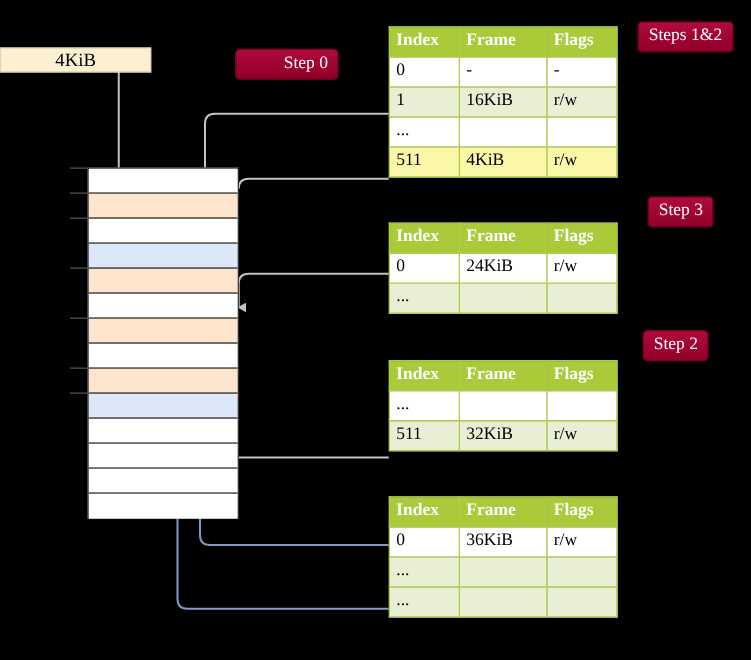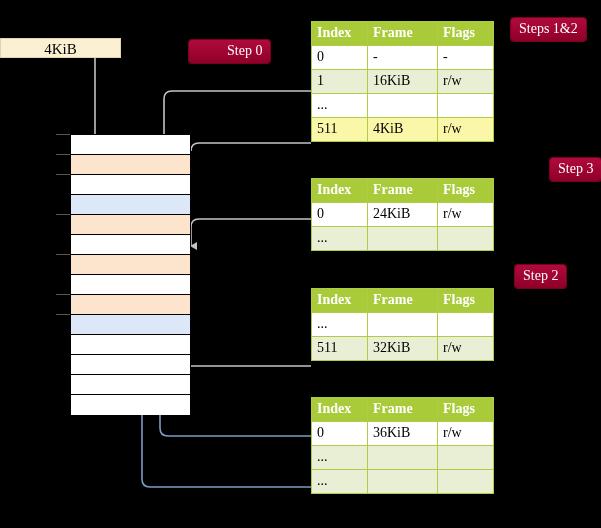--- a/index.html
+++ b/index.html
@@ -181,21 +181,21 @@
     <div class="tick" style="left: 56px; top: 174px;"></div>
     <div class="tick" style="left: 56px; top: 214px;"></div>
     <div class="tick" style="left: 56px; top: 254px;"></div>
     <div class="tick" style="left: 56px; top: 294px;"></div>
     <div class="tick" style="left: 56px; top: 314px;"></div>
   </div>
 
 <div id="badge-host">
     <div class="step-badge" style="left: 189px; top: 40px; padding-left: 38px;">Step 0</div>
     <div class="step-badge" style="left: 511px; top: 18px;">Steps 1&amp;2</div>
-    <div class="step-badge" style="left: 550px; top: 158px;">Step 3</div>
+    <div class="step-badge" style="left: 519px; top: 158px;">Step 3</div>
     <div class="step-badge" style="left: 515px; top: 265px;">Step 2</div>
   </div>
 
 <div id="table-host">
     <table class="ptable" style="left: 311px; top: 21px;">
       <thead>
         <tr>
           <th class="col-index">Index</th>
           <th class="col-frame">Frame</th>
           <th class="col-flags">Flags</th>

